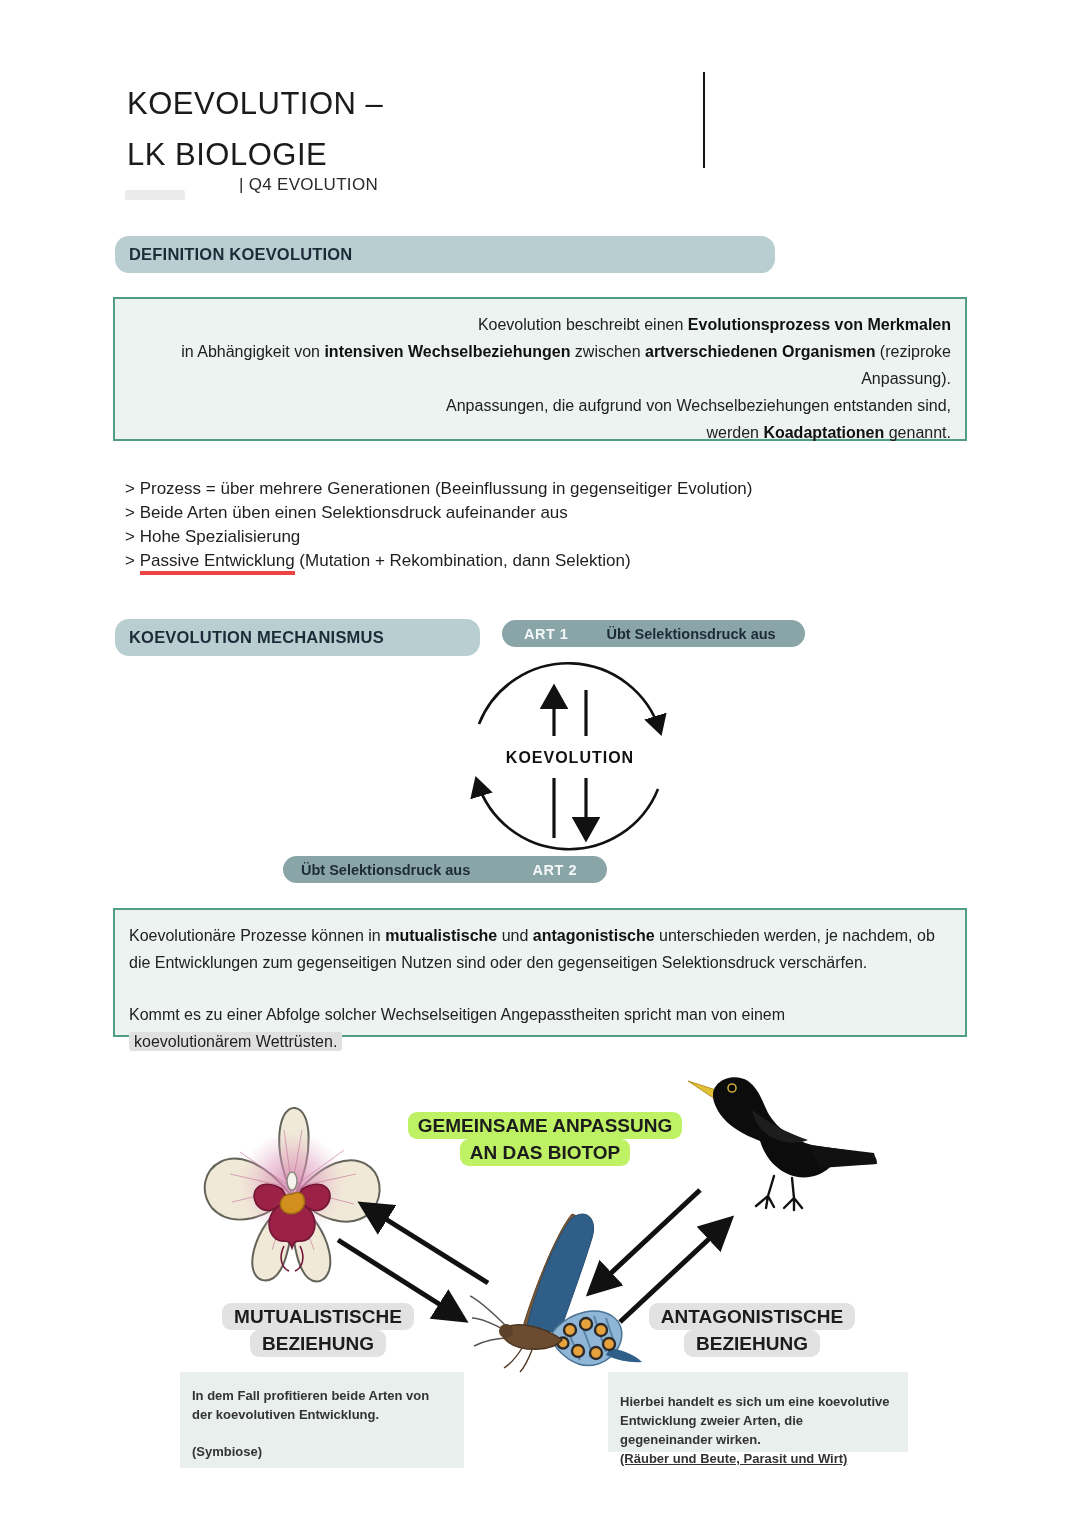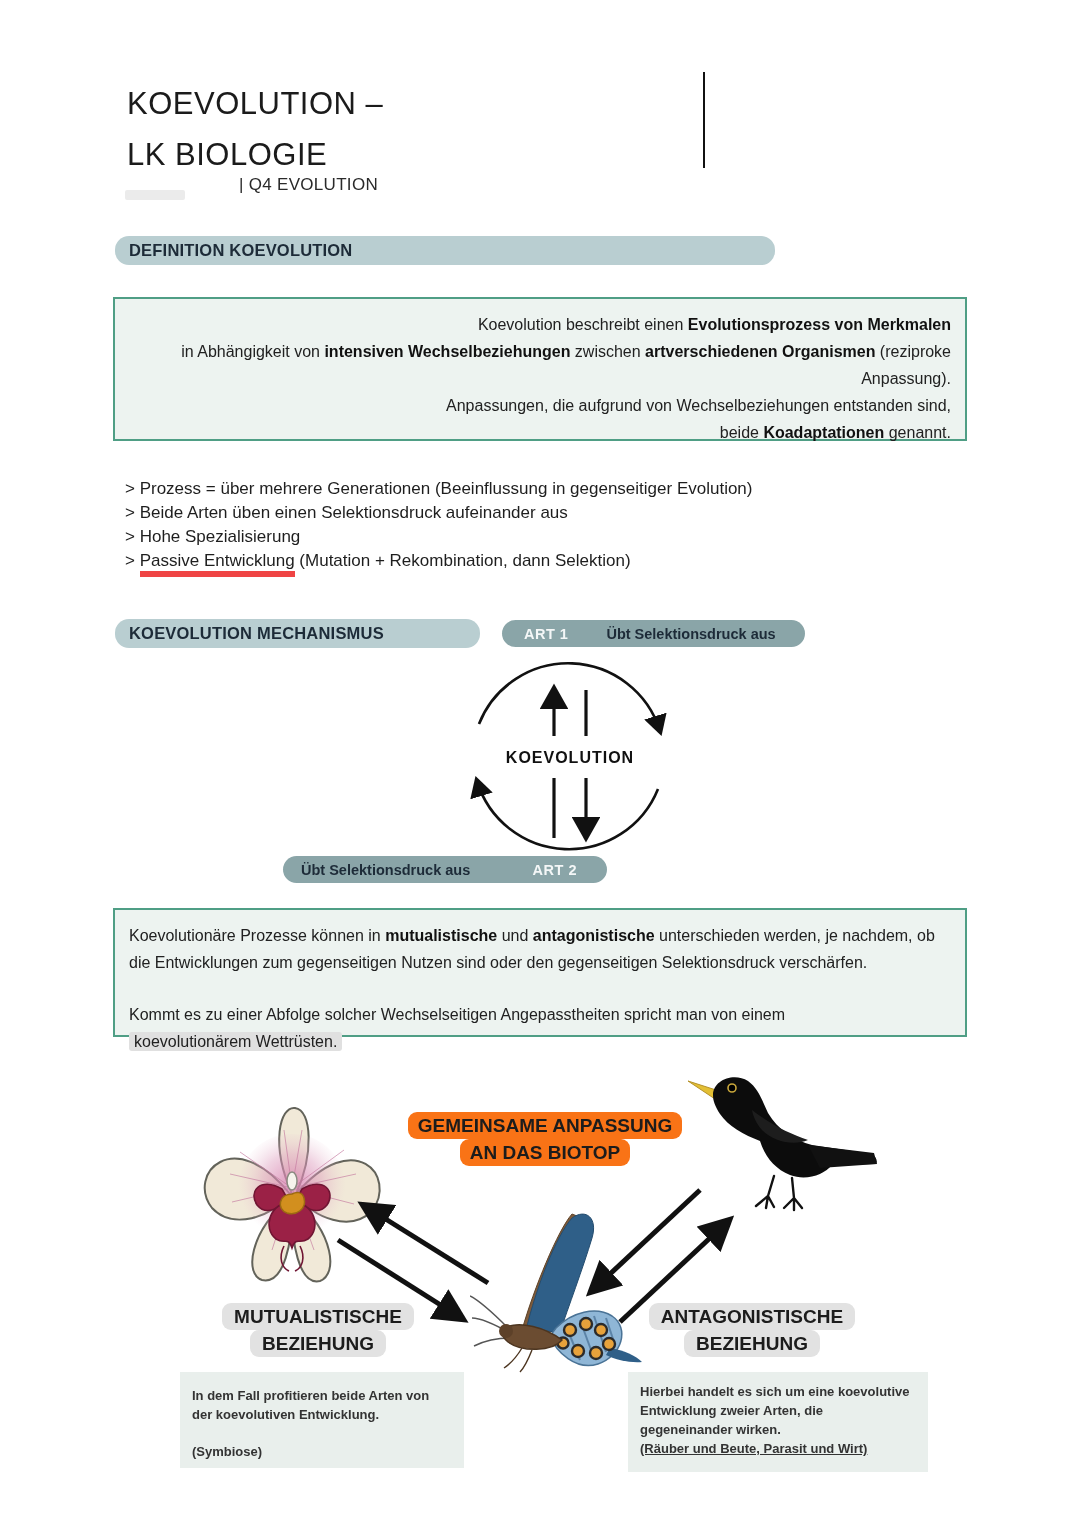--- a/index.html
+++ b/index.html
@@ -21,21 +21,21 @@
   }
   .subtitle{
     left:239px;top:175px;
     font-size:17px;font-weight:300;letter-spacing:.3px;color:#2a2a2a;
   }
   .smudge{left:125px;top:190px;width:60px;height:10px;background:#e3e3e3;border-radius:2px;opacity:.7;}
   .vline{left:703px;top:72px;width:2px;height:96px;background:#111;}
 
   
   .section-pill{
-    height:29px;border-radius:14px;
+    height:37px;border-radius:14px;
     background:#b9ced1;
     display:flex;align-items:center;
     padding-left:14px;box-sizing:border-box;
     font-size:16.5px;font-weight:bold;color:#1d2b38;letter-spacing:.2px;
   }
   .pill-def{left:115px;top:236px;width:660px;}
   .pill-mech{left:115px;top:619px;width:365px;}
 
   
   .tealbox{
@@ -46,21 +46,21 @@
     font-size:16px;line-height:27px;color:#212121;
   }
   .box-def{left:113px;top:297px;width:854px;height:144px;text-align:right;}
   .box-mut{left:113px;top:908px;width:854px;height:129px;}
   .tealbox .b{font-weight:bold;color:#111;}
   .tealbox .para{margin:0;}
   .gap{height:25px;}
 
   
   .bullets{left:125px;top:477px;width:760px;font-size:17px;line-height:24px;color:#1e1e1e;}
-  .bullets .u{border-bottom:6px solid #ef4444;padding-bottom:1px;}
+  .bullets .u{border-bottom:4px solid #ef4444;padding-bottom:1px;}
 
   
   .b{font-weight:bold;}
   .hl{background:#e0e0e0;border-radius:3px;padding:1px 5px;}
 
   
   .art-pill{
     border-radius:14px;background:#8aa5a8;
     display:flex;align-items:center;box-sizing:border-box;
     font-size:14.5px;
@@ -71,34 +71,34 @@
   .art-text{color:#1d2b38;font-weight:bold;}
 
   
   .cycle{left:448px;top:650px;}
 
   
   .biotop-label,.rel-label{
     text-align:center;font-weight:bold;font-size:19px;color:#1c1c1c;line-height:27px;
   }
   .biotop-label{left:395px;top:1112px;width:300px;}
-  .biotop-label span{display:inline-block;background:#f97316;border-radius:9px;padding:0 10px;}
+  .biotop-label span{display:inline-block;background:#bef264;border-radius:9px;padding:0 10px;}
   .rel-label span{display:inline-block;background:#e2e2e2;border-radius:9px;padding:0 12px;}
   .rel-mut{left:178px;top:1303px;width:280px;}
   .rel-ant{left:612px;top:1303px;width:280px;}
 
   .info-box{
     background:#e9efec;
     box-sizing:border-box;
     padding:14px 12px;
     font-size:13px;line-height:19px;color:#333;
     text-align:left;font-weight:bold;
   }
   .info-left{left:180px;top:1372px;width:284px;height:96px;}
-  .info-right{left:628px;top:1372px;width:300px;height:100px;padding-top:10px;}
+  .info-right{left:608px;top:1372px;width:300px;height:80px;padding-top:20px;}
   .info-box .p2{margin-top:18px;}
   .info-right .p2{margin-top:0px;text-decoration:underline;}
 
   .illu{pointer-events:none;}
 </style>
 </head>
 <body>
 
 <div class="page">
 
@@ -111,21 +111,21 @@
   <div class="abs vline"></div>
 
   <div class="abs section-pill pill-def">
     <span>DEFINITION KOEVOLUTION</span>
   </div>
 
   <div class="abs tealbox box-def">
     <p class="para"><span>Koevolution beschreibt einen </span><span class="b">Evolutionsprozess von Merkmalen</span></p>
     <p class="para"><span>in Abhängigkeit von </span><span class="b">intensiven Wechselbeziehungen</span><span> zwischen </span><span class="b">artverschiedenen Organismen</span><span> (reziproke Anpassung).</span></p>
     <p class="para"><span>Anpassungen, die aufgrund von Wechselbeziehungen entstanden sind,</span></p>
-    <p class="para"><span>beide </span><span class="b">Koadaptationen</span><span> genannt.</span></p>
+    <p class="para"><span>werden </span><span class="b">Koadaptationen</span><span> genannt.</span></p>
   </div>
 
   <div class="abs bullets">
     <div><span>&gt; Prozess = über mehrere Generationen (Beeinflussung in gegenseitiger Evolution)</span></div>
     <div><span>&gt; Beide Arten üben einen Selektionsdruck aufeinander aus</span></div>
     <div><span>&gt; Hohe Spezialisierung</span></div>
     <div><span>&gt; </span><span class="u">Passive Entwicklung</span><span> (Mutation + Rekombination, dann Selektion)</span></div>
   </div>
 
   <div class="abs section-pill pill-mech">

